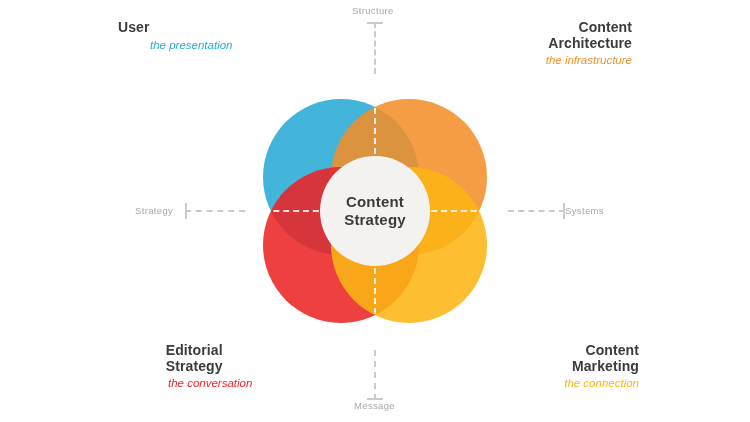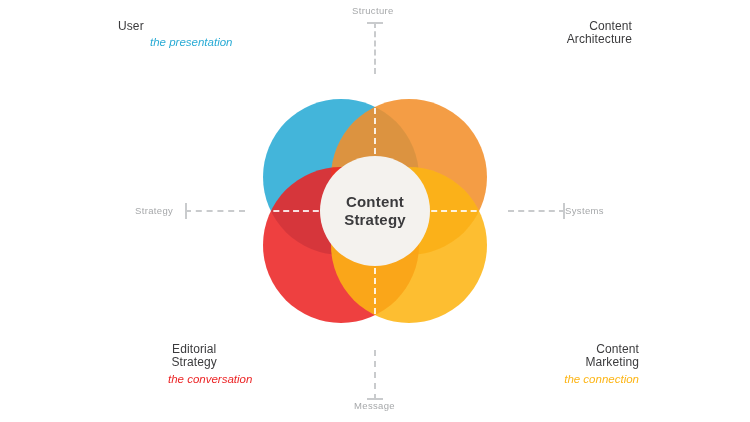--- a/index.html
+++ b/index.html
@@ -23,22 +23,22 @@
     height: 422px;
     background: #ffffff;
   }
 
   
   .corner {
     position: absolute;
     line-height: 1.12;
   }
   .corner .title {
-    font-size: 12px;
-    font-weight: 400;
+    font-size: 14px;
+    font-weight: 700;
     color: #3b3b3d;
     letter-spacing: 0.1px;
     white-space: nowrap;
   }
   .corner .sub {
     font-size: 11.5px;
     font-style: italic;
     font-weight: 400;
     margin-top: 3px;
     white-space: nowrap;
@@ -186,20 +186,21 @@
   <div class="axis-label right">Systems</div>
 
   <div class="corner tl">
     <div class="title">User</div>
     <div class="sub" style="color:#29abd5">the presentation</div>
   </div>
 
   <div class="corner tr">
     <div class="title">Content</div>
     <div class="title">Architecture</div>
+    <div class="sub" style="color:#f3902b">the infrastructure</div>
   </div>
 
   <div class="corner bl">
     <div class="title">Editorial</div>
     <div class="title">Strategy</div>
     <div class="sub" style="color:#ec2526">the conversation</div>
   </div>
 
   <div class="corner br">
     <div class="title">Content</div>

